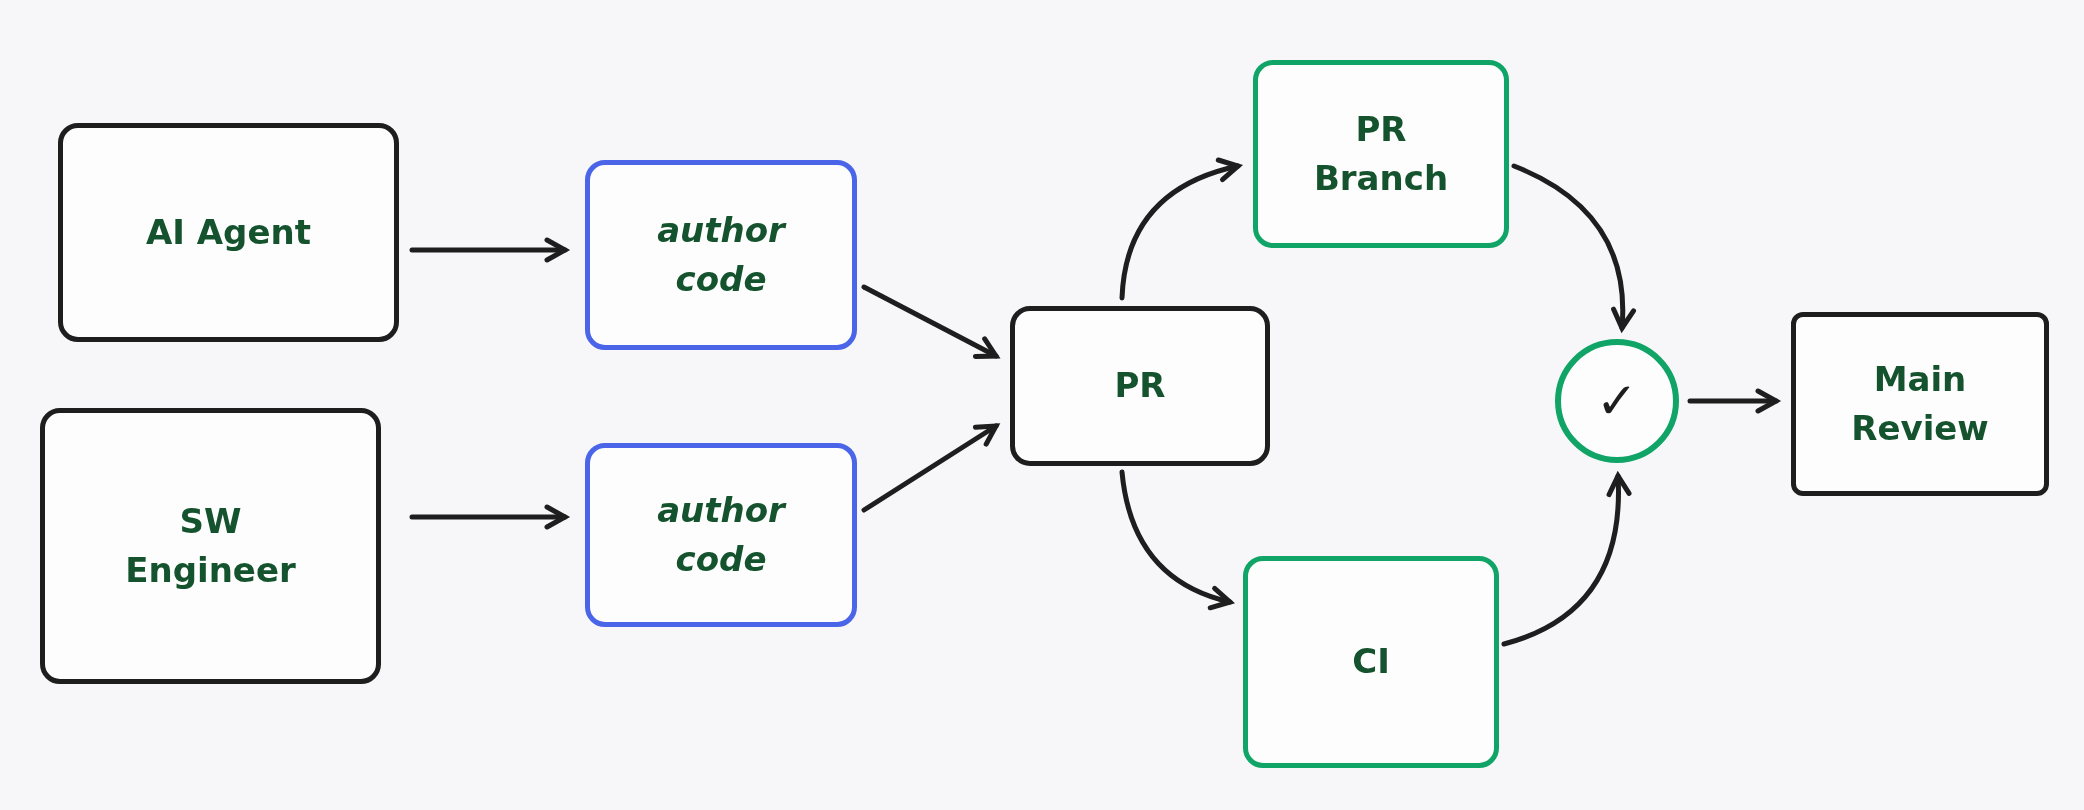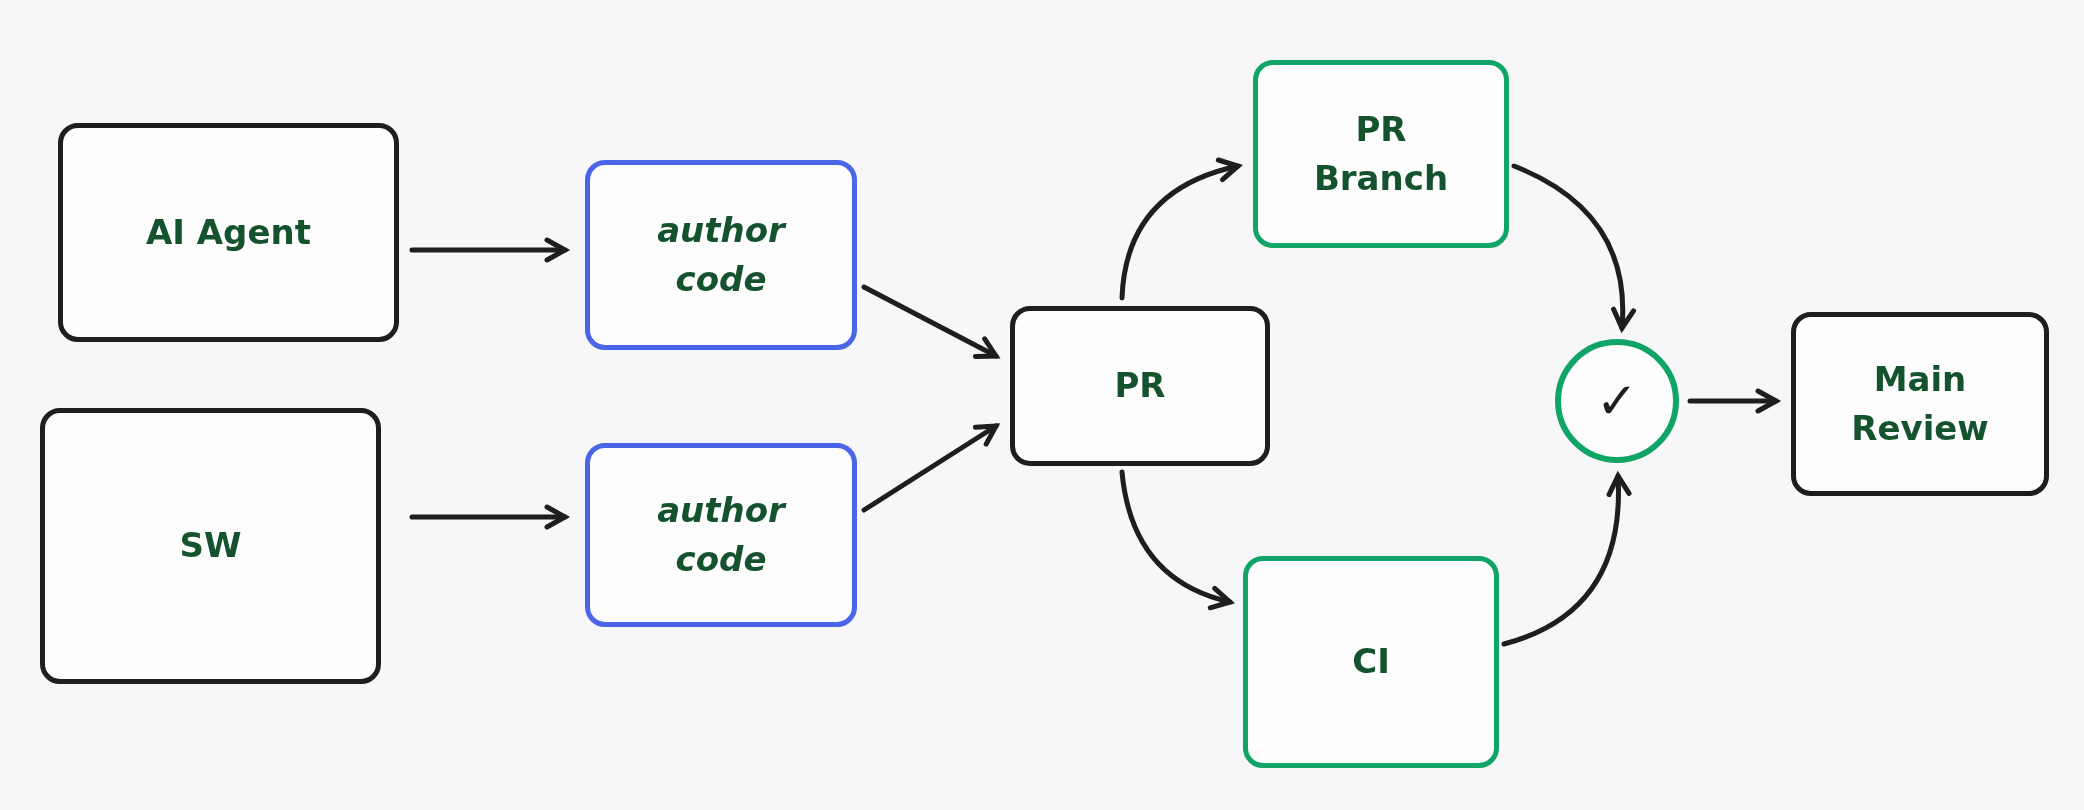--- a/index.html
+++ b/index.html
@@ -46,21 +46,21 @@
   .node.blue  { border-color: #4a65e8; font-style: italic; }
   .node.green { border-color: #10a466; }
 
   .node-ai-agent        { left: 58px;  top: 123px; width: 341px; height: 219px; }
   .node-sw-engineer     { left: 40px;  top: 408px; width: 341px; height: 276px; }
   .node-author-code-top    { left: 585px; top: 160px; width: 272px; height: 190px; }
   .node-author-code-bottom { left: 585px; top: 443px; width: 272px; height: 184px; }
   .node-pr              { left: 1010px; top: 306px; width: 260px; height: 160px; }
   .node-pr-review       { left: 1253px; top: 60px;  width: 256px; height: 188px; }
   .node-ci              { left: 1243px; top: 556px; width: 256px; height: 212px; }
-  .node-main-branch     { left: 1791px; top: 312px; width: 258px; height: 184px; }
+  .node-main-branch     { left: 1791px; top: 312px; width: 258px; height: 184px; border-radius: 12px; }
 
   .check-circle {
     position: absolute;
     left: 1555px; top: 339px;
     width: 124px; height: 124px;
     background: #fdfdfe;
     border: 6px solid #10a466;
     border-radius: 50%;
     display: flex;
     align-items: center;
@@ -91,20 +91,21 @@
     <path d="M 1504 644 Q 1626 612 1618 476" marker-end="url(#arrowhead)"></path>
     <path d="M 1690 401 L 1776 401" marker-end="url(#arrowhead)"></path>
   </svg>
 
   <div class="node node-ai-agent">
     <div>AI Agent</div>
   </div>
 
   <div class="node node-sw-engineer">
     <div>SW</div>
+    <div>Engineer</div>
   </div>
 
   <div class="node blue node-author-code-top">
     <div>author</div>
     <div>code</div>
   </div>
 
   <div class="node blue node-author-code-bottom">
     <div>author</div>
     <div>code</div>

